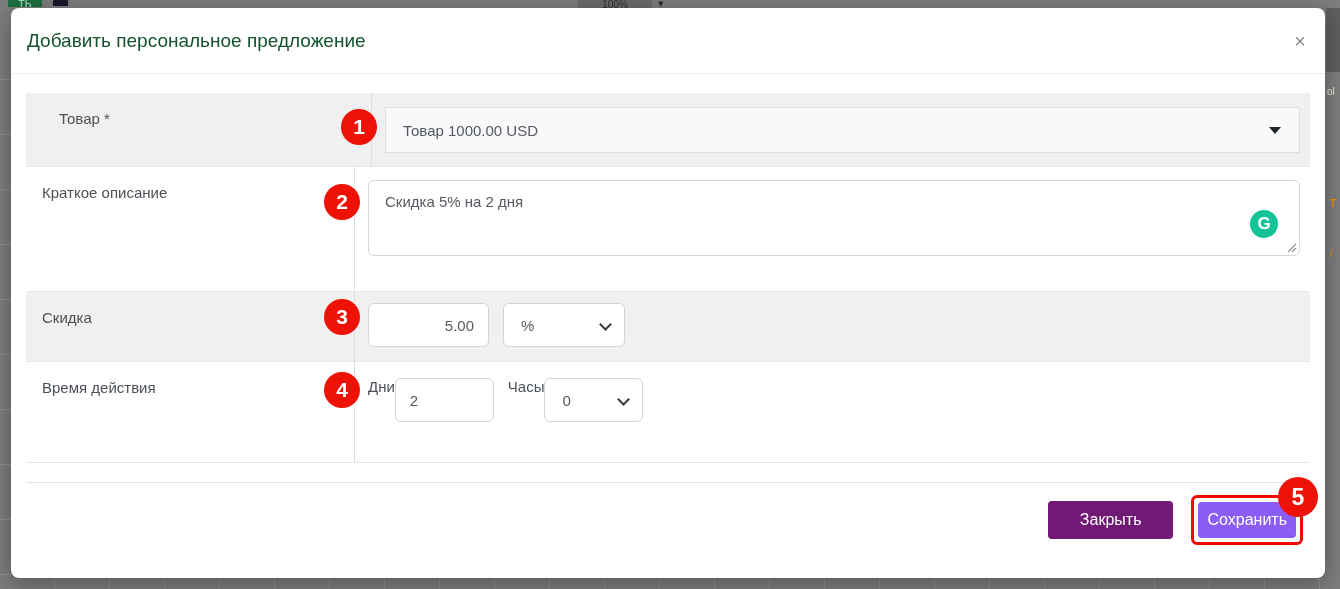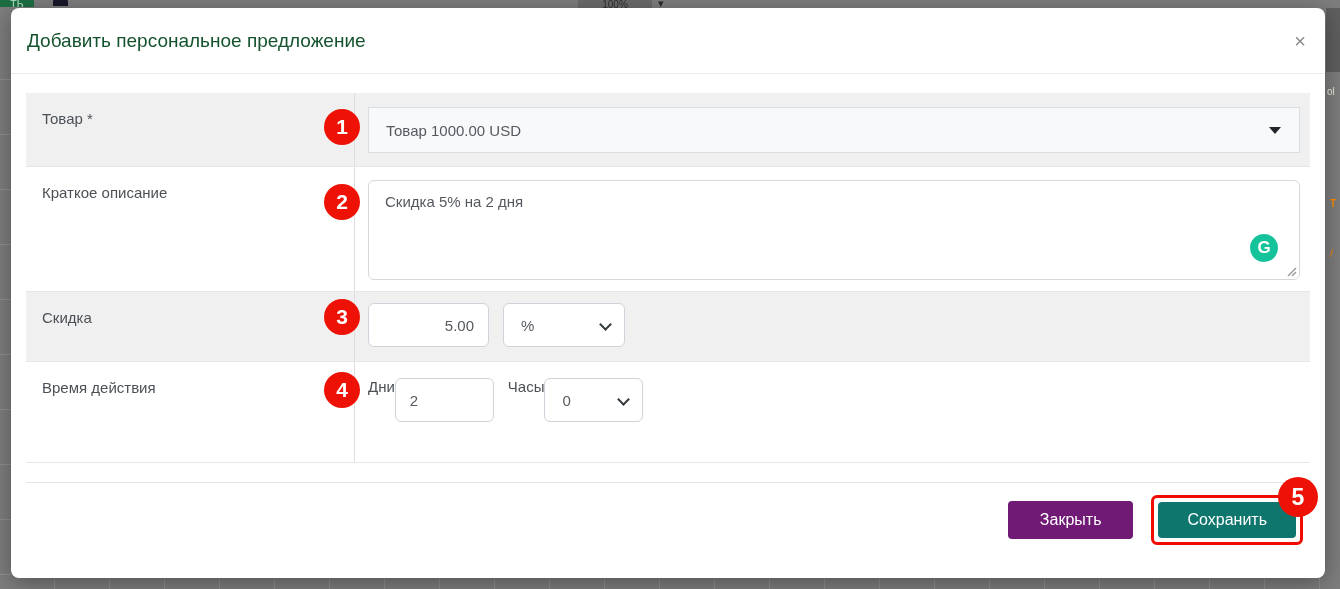--- a/index.html
+++ b/index.html
@@ -2,21 +2,21 @@
 <html><head>
 <meta charset="utf-8">
 <style>
   * { box-sizing: border-box; margin: 0; padding: 0; }
   html,body { width:1340px; height:589px; overflow:hidden; }
   body {
     font-family: "Liberation Sans", "DejaVu Sans", sans-serif;
     background:#7e7e7e; position:relative;
   }
   
-  .bd-green { position:absolute; left:0; top:0; width:34px; height:7px; background:#1d6f43;
+  .bd-green { position:absolute; left:8px; top:0; width:34px; height:7px; background:#1d6f43;
     color:#9fd3b4; font-size:14px; line-height:6px; text-align:center; overflow:hidden; }
   .bd-dark-icon { position:absolute; left:53px; top:-3px; width:15px; height:9px;
     background:#17172b; border-radius:5px 5px 0 0; }
   .bd-zoom { position:absolute; left:578px; top:-2px; width:74px; height:13px;
     background:#6b6b6b; border-radius:3px; color:#2e2e2e; font-size:10px;
     display:flex; align-items:center; justify-content:center; }
   .bd-zoom-caret { position:absolute; left:658px; top:-3px; color:#2a2a2a; font-size:11px; }
   .bd-right-dark { position:absolute; left:1326px; top:8px; width:14px; height:64px; background:#5f5f5f; }
   .bd-frag { position:absolute; font-size:10px; }
   .bd-frag.f1 { left:1327px; top:86px; color:#efefd8; }
@@ -35,21 +35,21 @@
   .modal-title { font-size:19px; color:#14532d; }
   .modal-close { position:absolute; right:12px; top:20px; width:26px; height:26px;
     border:none; background:none; color:#8a8a8a; font-size:20px; line-height:26px;
     cursor:pointer; text-align:center; }
 
   .modal-body { padding:19px 15px 0 15px; }
   .form-table { width:100%; }
   .form-row { display:flex; width:100%; }
   .form-row.gray { background:#f0f0f0; }
   .form-row.white { background:#fff; }
-  .r1 { height:74px; border-bottom:1px solid #e7e7e7; }
+  .r1 { height:74px; border-bottom:1px solid #e7e7e7;padding-left:17px; }
   .r2 { height:125px; border-bottom:1px solid #e7e7e7; }
   .r3 { height:70px; border-bottom:1px solid #e7e7e7; }
   .r4 { height:101px; border-bottom:1px solid #e7e7e7; }
   .cell-label { position:relative; width:329px; flex:0 0 329px;
     border-right:1px solid #dedede; padding:17px 0 0 16px;
     font-size:15px; color:#4b5157; }
   .cell-control { position:relative; flex:1 1 auto; padding:0 10px 0 13px; }
 
   .num-badge { position:absolute; right:-6px; width:36px; height:36px; border-radius:50%;
     background:#ed1205; color:#fff; font-size:21px; font-weight:bold;
@@ -58,21 +58,21 @@
   .r3 .num-badge { top:7px; }  .r4 .num-badge { top:10px; }
 
   
   .select-box { position:relative; background:#f8f9fa; border:1px solid #d9dee3;
     border-radius:0; height:46px; margin-top:14px; display:flex; align-items:center;
     padding:0 34px 0 17px; font-size:15px; color:#55595f; cursor:pointer; }
   .caret-solid { position:absolute; right:18px; top:19px; width:0; height:0;
     border-left:6px solid transparent; border-right:6px solid transparent;
     border-top:7px solid #22262a; }
   .textarea-wrap { position:relative; margin-top:13px; }
-  textarea.desc { width:100%; height:100px; border:1px solid #d4d9de; border-radius:6px;
+  textarea.desc { width:100%; height:76px; border:1px solid #d4d9de; border-radius:6px;
     padding:12px 48px 12px 16px; font-family:"Liberation Sans", sans-serif;
     font-size:15px; color:#55595f; resize:none; outline:none; display:block; }
   .grammarly { position:absolute; right:22px; bottom:18px; width:28px; height:28px;
     border-radius:50%; background:#15c39a; color:#fff; font-size:17px; font-weight:bold;
     display:flex; align-items:center; justify-content:center; cursor:pointer; }
   .resize-handle { position:absolute; right:3px; bottom:3px; width:12px; height:12px; }
   .resize-handle svg { display:block; }
 
   .inline-controls { display:flex; gap:14px; margin-top:11px; }
   input.num { height:44px; border:1px solid #ced4da; border-radius:6px;
@@ -91,21 +91,21 @@
   .days-input { width:99px; }
   .hours-select { width:99px; }
 
   .footer-divider { margin:19px 15px 0 15px; border:none; border-top:1px solid #e5e5e5; }
   .modal-footer { position:relative; display:flex; justify-content:flex-end;
     align-items:center; gap:18px; padding:12px 22px 0 0; }
   .btn { border:none; border-radius:4px; font-size:16px; color:#fff; cursor:pointer;
     font-family:"Liberation Sans", sans-serif; }
   .btn-close-modal { background:#701a75; padding:10px 32px; }
   .save-wrap { position:relative; border:3px solid #f00c00; border-radius:6px; padding:4px; }
-  .btn-save { background:#0f766e; padding:9px 29px; }
+  .btn-save { background:#8b5cf6; padding:9px 9px; }
   .badge-5 { position:absolute; top:-21px; right:-18px; width:40px; height:40px;
     border-radius:50%; background:#ed1205; color:#fff; font-size:23px; font-weight:bold;
     display:flex; align-items:center; justify-content:center; z-index:4; }
 </style>
 </head>
 <body>
 
 <div class="bd-green">ть</div>
 <div class="bd-dark-icon"></div>
 <div class="bd-zoom">100%</div>

